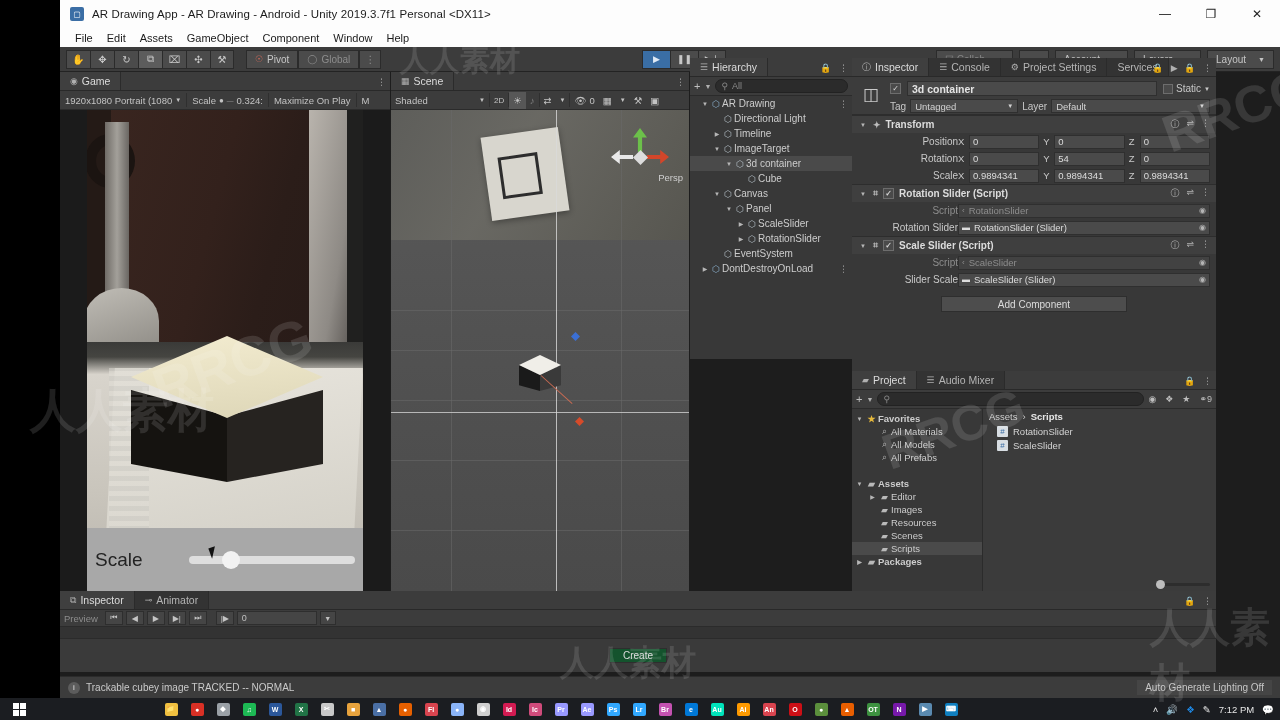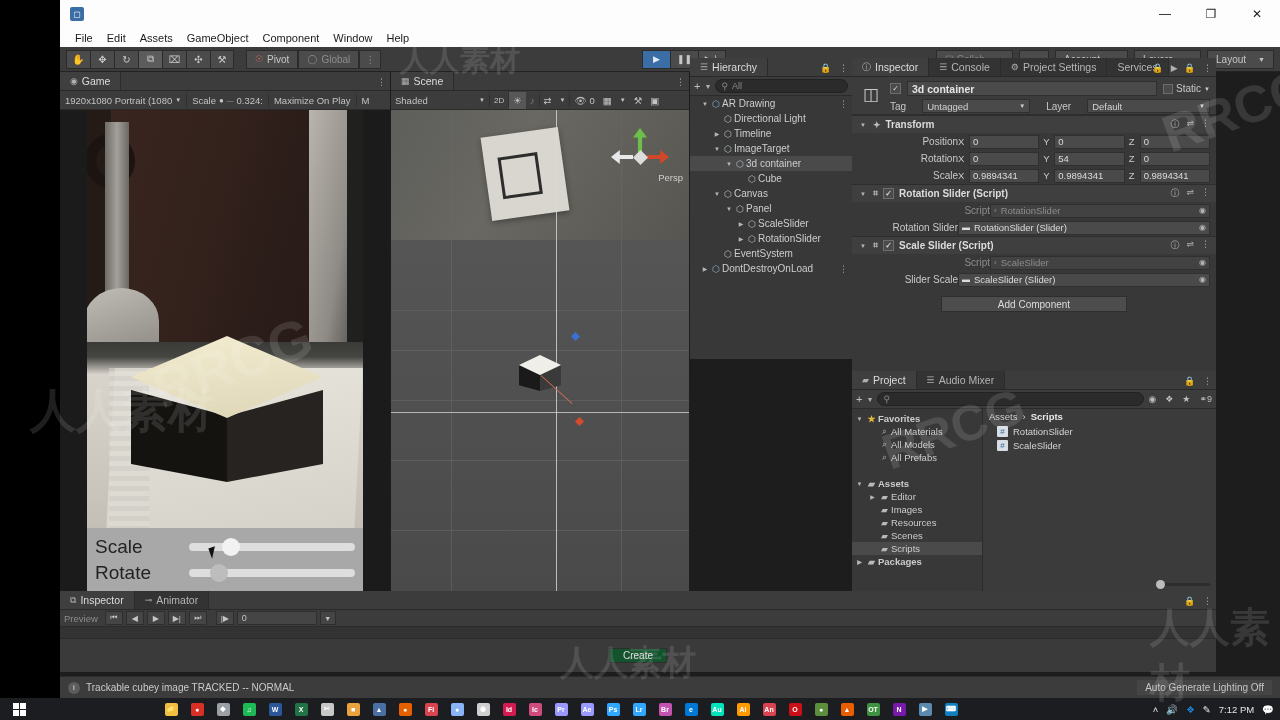--- a/index.html
+++ b/index.html
@@ -198,30 +198,30 @@
     border-bottom:1px solid #2d2d2d;}
   .cubeicon{width:26px;height:26px;display:flex;align-items:center;justify-content:center;
     color:#c9c9c9;font-size:17px;}
   .name-row{flex:1;display:flex;flex-direction:column;gap:3px;}
   .nm1{display:flex;align-items:center;gap:6px;}
   .chk{width:11px;height:11px;border:1px solid #6d6d6d;background:#4a4a4a;color:#d8d8d8;
     font-size:8px;display:flex;align-items:center;justify-content:center;}
   .nmfield{flex:1;height:15px;background:#4a4a4a;border:1px solid #2f2f2f;color:#e4e4e4;
     font-size:10.5px;font-weight:bold;display:flex;align-items:center;padding:0 4px;}
   .static{font-size:10px;color:#c8c8c8;display:flex;align-items:center;gap:3px;}
-  .nm2{display:flex;align-items:center;gap:16px;font-size:10px;color:#c8c8c8;}
+  .nm2{display:flex;align-items:center;gap:4px;font-size:10px;color:#c8c8c8;}
   .combo{height:14px;background:#4a4a4a;border:1px solid #2f2f2f;display:flex;align-items:center;
     justify-content:space-between;padding:0 4px;font-size:9.5px;color:#d2d2d2;}
   .comp{border-top:1px solid #2d2d2d;background:#383838;}
   .comp-head{height:17px;display:flex;align-items:center;gap:5px;padding:0 6px;background:#3f3f3f;
     font-size:10px;color:#dcdcdc;font-weight:bold;}
   .comp-head .right{margin-left:auto;display:flex;gap:7px;color:#b2b2b2;font-weight:normal;font-size:9px;}
   .prop{height:17px;display:flex;align-items:center;padding:0 6px 0 10px;font-size:10px;color:#c9c9c9;}
   .prop .lbl{width:96px;text-align:right;}
-  .prop .lbl.dim{color:#8d8d8d;margin-left:32px;}
+  .prop .lbl.dim{color:#8d8d8d;}
   .vec{flex:1;display:flex;gap:4px;}
   .vecf{flex:1;display:flex;align-items:center;gap:3px;font-size:9.5px;color:#c9c9c9;}
   .vecf .ax{width:8px;}
   .vecf .fld{flex:1;height:14px;background:#4a4a4a;border:1px solid #2f2f2f;color:#dcdcdc;
     display:flex;align-items:center;padding:0 3px;font-size:9.5px;}
   .objfield{flex:1;height:14px;background:#4a4a4a;border:1px solid #2f2f2f;display:flex;
     align-items:center;gap:4px;padding:0 3px;font-size:9.5px;color:#dcdcdc;}
   .objfield.dim{background:#424242;color:#8d8d8d;}
   .objfield .dot{margin-left:auto;font-size:8px;color:#b4b4b4;}
   .addcomp{margin:8px auto;width:186px;height:16px;background:#4d4d4d;border:1px solid #2e2e2e;
@@ -291,20 +291,21 @@
   .leftstrip{position:absolute;left:0;top:0;width:60px;height:698px;background:#000;}
 </style>
 </head>
 <body>
 <div id="root">
 
 <div class="leftstrip"></div>
 
 <div class="titlebar">
   <div class="u-logo">▢</div>
+  <div class="title">AR Drawing App - AR Drawing - Android - Unity 2019.3.7f1 Personal &lt;DX11&gt;</div>
   <div class="wbtns">
     <div class="wbtn">—</div>
     <div class="wbtn">❐</div>
     <div class="wbtn close">✕</div>
   </div>
 </div>
 
 <div class="menubar" id="menu-bar">
       <div class="mi">File</div>
       <div class="mi">Edit</div>
@@ -407,26 +408,20 @@
         <div class="cube-face-r"></div>
         <div class="cube-lid"></div>
       </div>
       <div class="ui-panel">
         <div class="ui-row">
           <div class="ui-label">Scale</div>
           <div class="ui-slider">
             <div class="ui-knob" id="scale-knob" style="left: calc(25% - 9px);"></div>
           </div>
         </div>
-        <div class="ui-row">
-          <div class="ui-label">Rotate</div>
-          <div class="ui-slider">
-            <div class="ui-knob dim" id="rot-knob" style="left: calc(18% - 9px);"></div>
-          </div>
-        </div>
       </div>
     </div>
   </div>
 </div>
 <div class="cursor"></div>
 
 <div class="panel" id="scene-panel">
   <div class="panel-tabs">
     <div class="ptab active">
       <span class="ic">▦</span>

